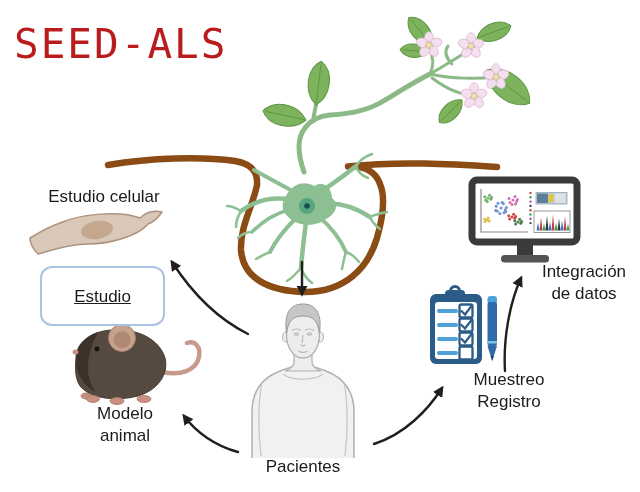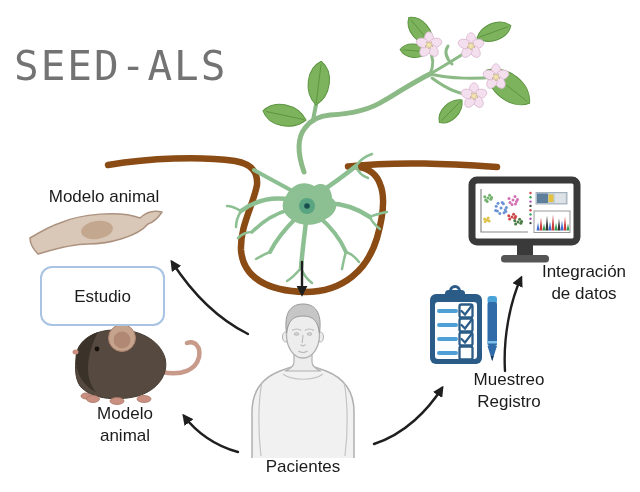--- a/index.html
+++ b/index.html
@@ -1,25 +1,25 @@
 <!DOCTYPE html>
 <html><head>
 <meta charset="utf-8">
 <style>
   html,body{margin:0;padding:0;background:#ffffff;}
   #canvas{position:relative;width:640px;height:492px;background:#ffffff;overflow:hidden;
           font-family:"Liberation Sans",sans-serif;color:#1b1b1b;}
   #art{position:absolute;left:0;top:0;}
   .lbl{position:absolute;text-align:center;font-size:17px;line-height:22px;color:#1b1b1b;}
-  #title{position:absolute;left:14px;top:46px;font-family:"DejaVu Sans Mono",monospace;
-         font-size:41px;font-weight:500;letter-spacing:2px;color:#737373;line-height:1;}
+  #title{position:absolute;left:14px;top:24px;font-family:"DejaVu Sans Mono",monospace;
+         font-size:41px;font-weight:500;letter-spacing:2px;color:#b91c1c;line-height:1;}
   #translational-box{position:absolute;left:40px;top:266px;width:121px;height:56px;
          background:#ffffff;border:2px solid #a9c3e3;border-radius:12px;
          display:flex;flex-direction:column;justify-content:center;text-align:center;
-         font-size:17px;line-height:21px;}
+         font-size:17px;line-height:21px;text-decoration:underline;}
   .l2{display:block;}
 </style>
 </head>
 <body>
 
 <div id="canvas">
 
 <svg id="art" width="640" height="492" viewBox="0 0 640 492">
   <defs>
     <marker id="ah" viewBox="0 0 10 10" refX="7.5" refY="5" markerWidth="4.6" markerHeight="4.6" orient="auto-start-reverse">
@@ -303,21 +303,21 @@
             <path d="M560.5,230.5 L562,220.5 L563.5,230.5 Z" fill="#3b6fd4"></path>
             <path d="M563.5,230.5 L565,216.5 L566.5,230.5 Z" fill="#cc3b3b"></path>
             <path d="M566.5,230.5 L568,223.5 L569.5,230.5 Z" fill="#2f9e55"></path>
           </g>
     </g>
   </g>
 </svg>
 
 <div id="title">SEED-ALS</div>
 
-<div class="lbl" style="left:28px;top:186px;width:152px;">Modelo animal</div>
+<div class="lbl" style="left:28px;top:186px;width:152px;">Estudio celular</div>
 
 <div id="translational-box">
   <span class="l2">Estudio</span>
 </div>
 
 <div class="lbl" style="left:244px;top:456px;width:118px;">Pacientes</div>
 
 <div class="lbl" style="left:62px;top:403px;width:126px;">
   <span class="l2">Modelo</span>
   <span class="l2">animal</span>

